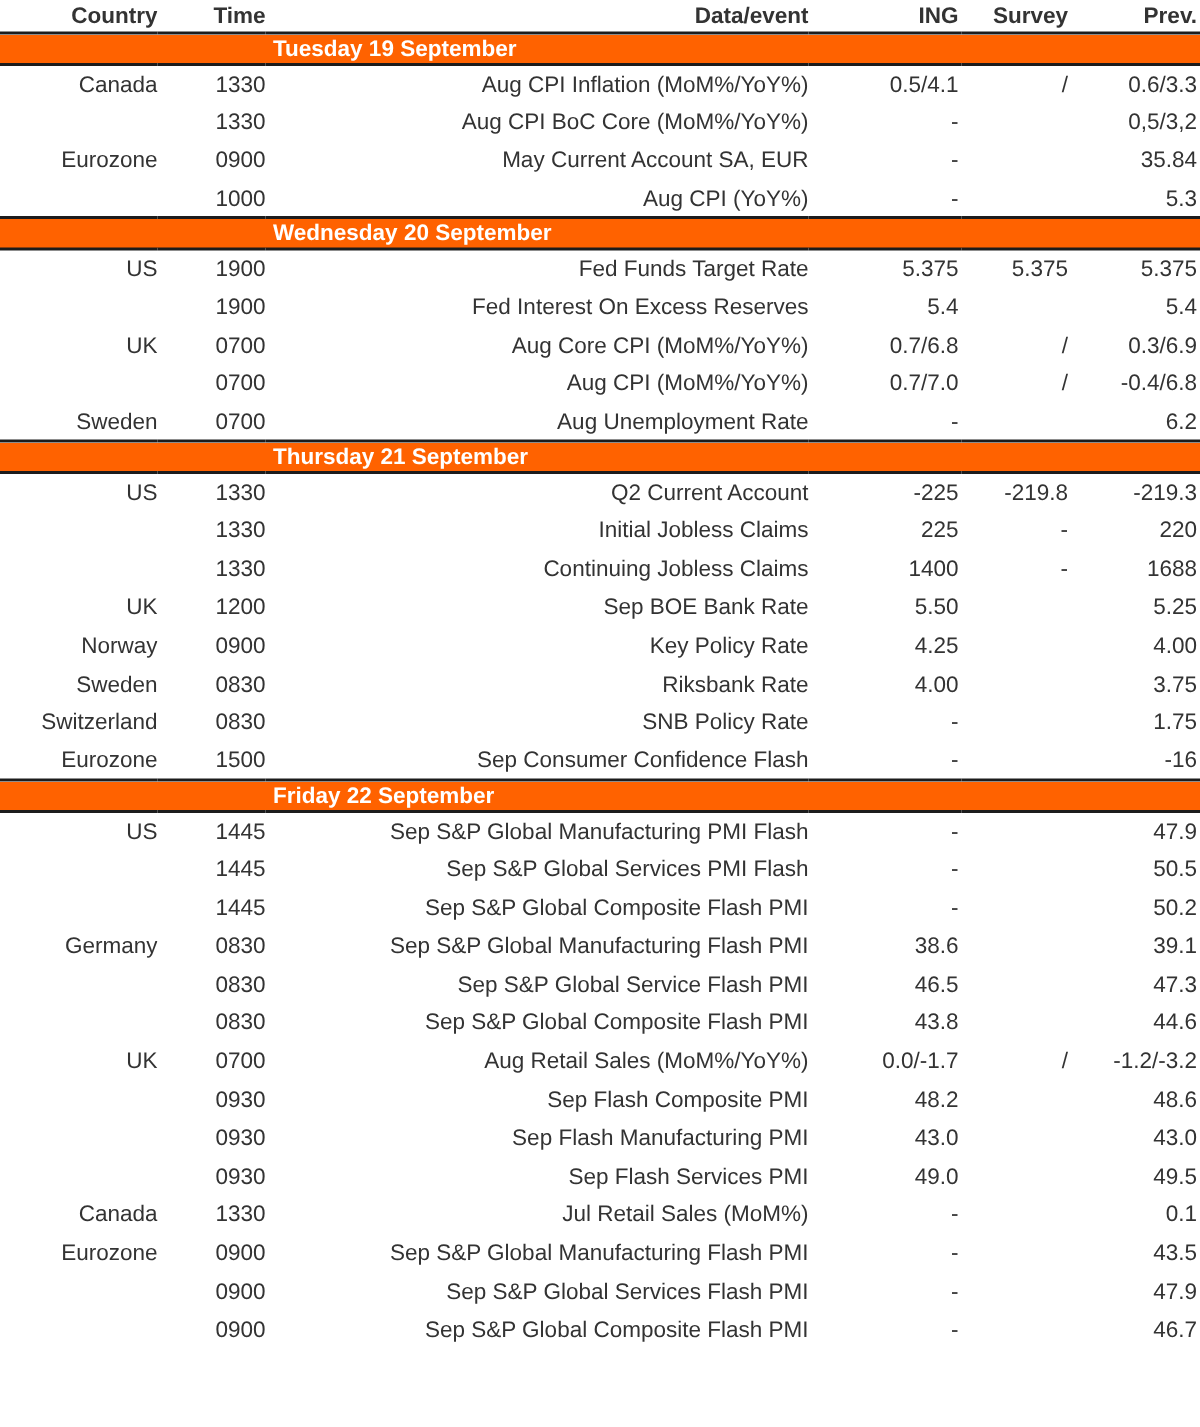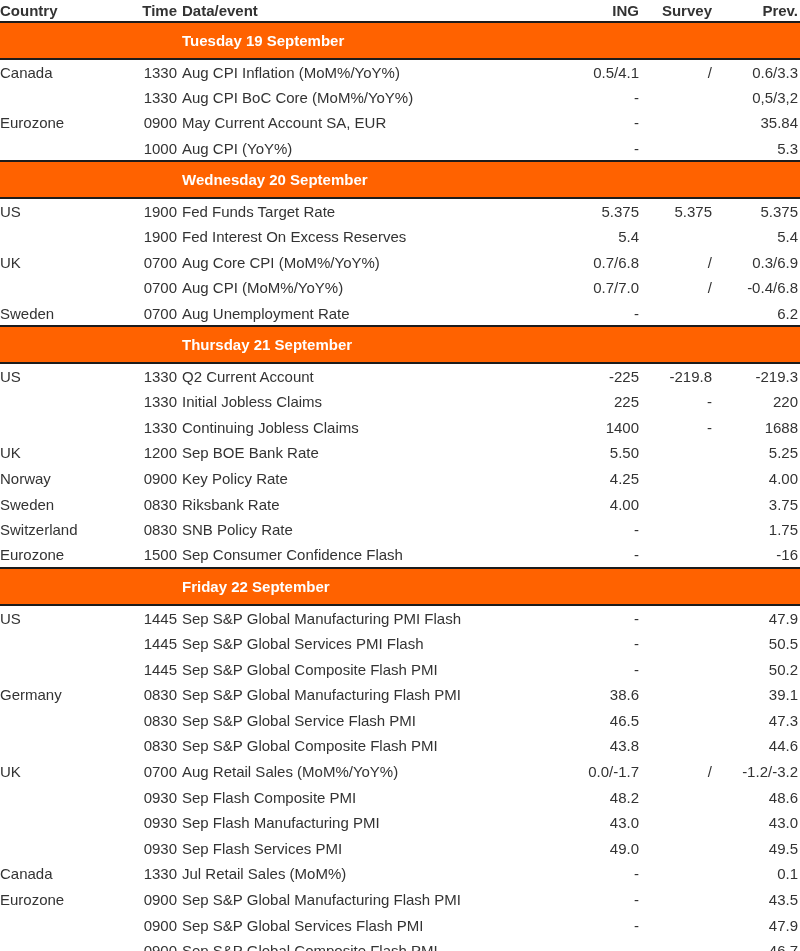--- a/index.html
+++ b/index.html
@@ -29,35 +29,35 @@
 
   thead th {
     height: 22px;
     font-size: 15px;
     font-weight: bold;
     color: var(--text);
     vertical-align: middle;
     white-space: nowrap;
     overflow: hidden;
   }
-  th.country, td.country { text-align: left; margin-top: 40px; }
+  th.country, td.country { text-align: right; margin-top: 40px; }
   th.time,    td.time    { text-align: right; }
-  th.event,   td.event   { text-align: left; padding-left: 5px; }
+  th.event,   td.event   { text-align: right; padding-left: 5px; }
   th.num,     td.num     { text-align: right; padding-right: 2px; }
 
   tbody td {
     height: 25.6px;
     font-size: 15px;
     color: var(--text);
     vertical-align: middle;
     white-space: nowrap;
     overflow: hidden;
   }
   tr.band td {
-    height: 37px;
+    height: 21px;
     background: var(--orange);
     color: var(--band-text);
     font-weight: bold;
     font-size: 15px;
     text-align: left;
     padding-left: 182px;
     border-top: 2px solid var(--border);
     border-bottom: 2px solid var(--border);
   }
 </style>

